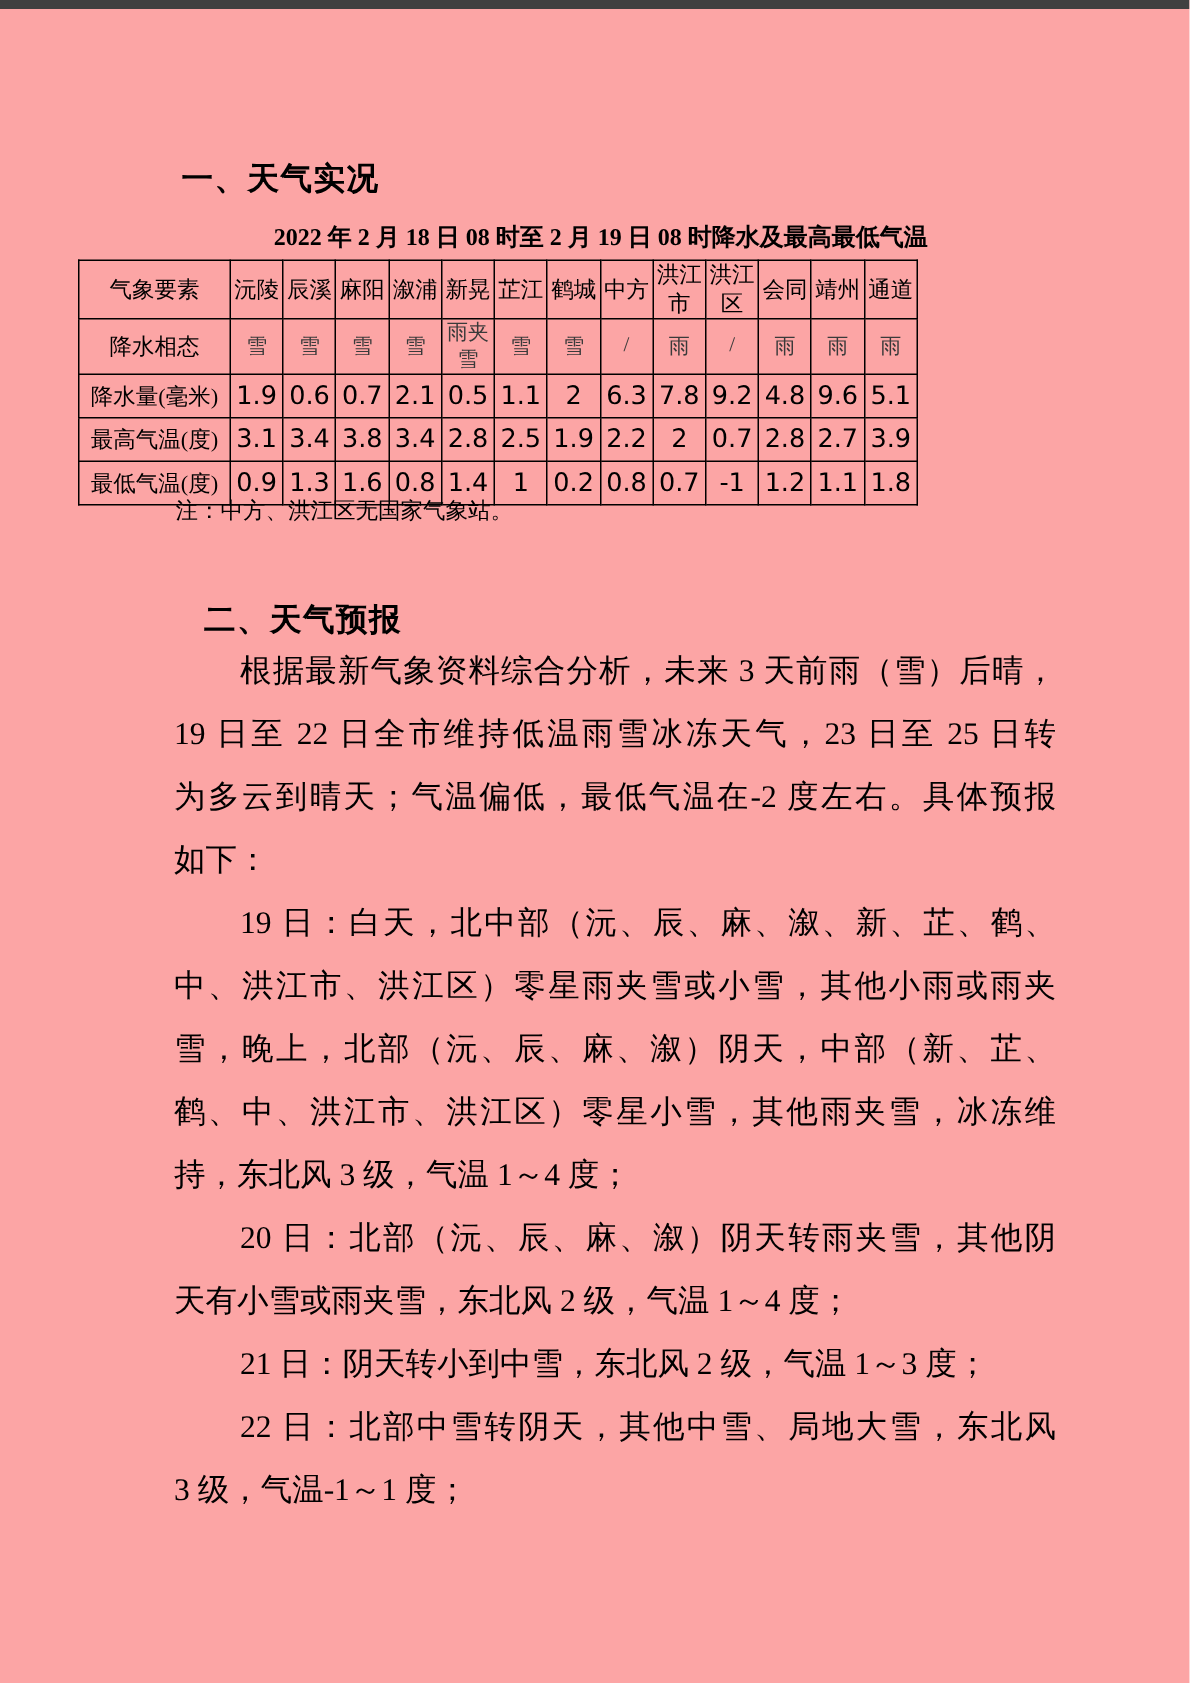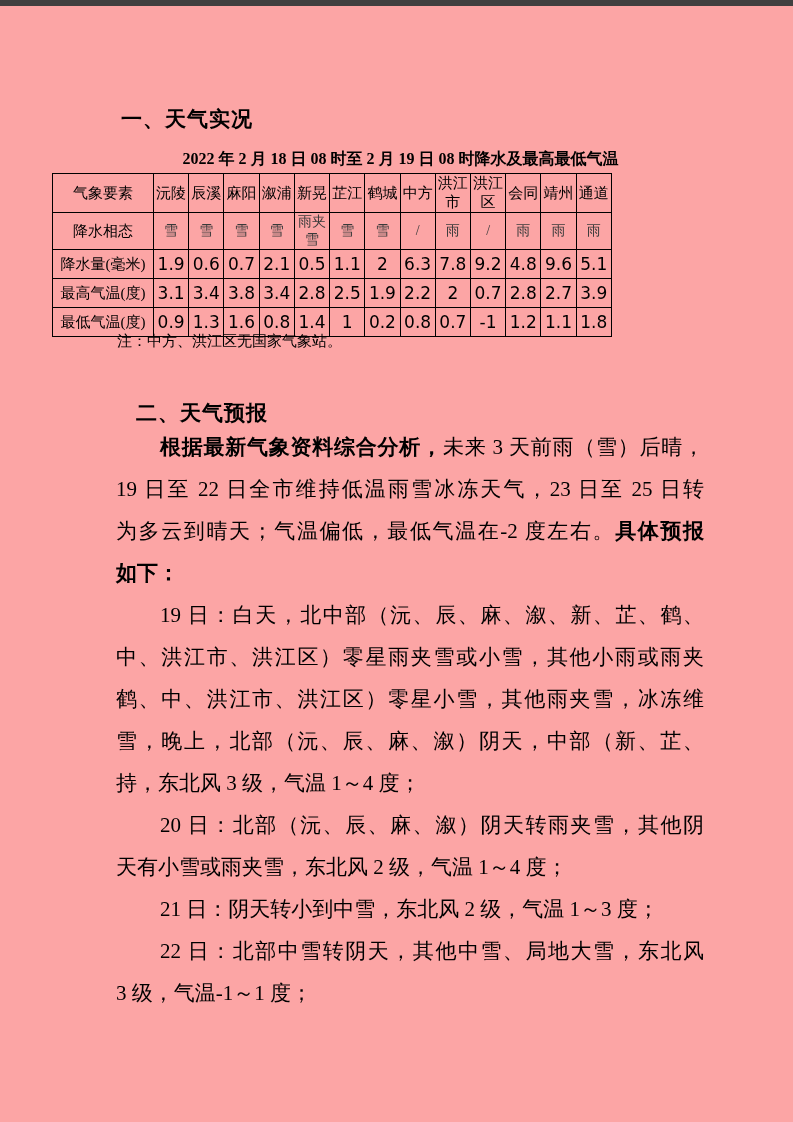--- a/index.html
+++ b/index.html
@@ -37,21 +37,21 @@
   }
   .body-text {
     position:absolute; top:420px; left:116px; width:588px; font-size:21px;
   }
   .line {
     height:42px; line-height:42px;
     text-align:justify; text-align-last:justify;
   }
   .line.noj { text-align:left; text-align-last:auto; }
   .line.indent { text-indent:44px; }
-  .b { font-weight:bold;margin-top:28px; }
+  .b { font-weight:normal;margin-top:28px; }
 </style>
 </head>
 <body>
 
 <div class="page">
 
   <h2 class="heading" id="section1-heading">一、天气实况</h2>
 
   <div class="table-title">2022 年 2 月 18 日 08 时至 2 月 19 日 08 时降水及最高最低气温</div>
 
@@ -162,22 +162,22 @@
 
   <h2 class="heading" id="section2-heading">二、天气预报</h2>
 
   <div class="body-text" id="forecast-lines">
       <div class="line indent"><span class="b">根据最新气象资料综合分析，</span><span>未来 3 天前雨（雪）后晴，</span></div>
       <div class="line"><span>19 日至 22 日全市维持低温雨雪冰冻天气，23 日至 25 日转</span></div>
       <div class="line"><span>为多云到晴天；气温偏低，最低气温在-2 度左右。</span><span class="b">具体预报</span></div>
       <div class="line noj"><span class="b">如下：</span></div>
       <div class="line indent"><span>19 日：白天，北中部（沅、辰、麻、溆、新、芷、鹤、</span></div>
       <div class="line"><span>中、洪江市、洪江区）零星雨夹雪或小雪，其他小雨或雨夹</span></div>
+      <div class="line"><span>雪，晚上，北部（沅、辰、麻、溆）阴天，中部（新、芷、</span></div>
       <div class="line"><span>鹤、中、洪江市、洪江区）零星小雪，其他雨夹雪，冰冻维</span></div>
-      <div class="line"><span>雪，晚上，北部（沅、辰、麻、溆）阴天，中部（新、芷、</span></div>
       <div class="line noj"><span>持，东北风 3 级，气温 1～4 度；</span></div>
       <div class="line indent"><span>20 日：北部（沅、辰、麻、溆）阴天转雨夹雪，其他阴</span></div>
       <div class="line noj"><span>天有小雪或雨夹雪，东北风 2 级，气温 1～4 度；</span></div>
       <div class="line indent noj"><span>21 日：阴天转小到中雪，东北风 2 级，气温 1～3 度；</span></div>
       <div class="line indent"><span>22 日：北部中雪转阴天，其他中雪、局地大雪，东北风</span></div>
       <div class="line noj"><span>3 级，气温-1～1 度；</span></div>
     </div>
 
 </div>
 

